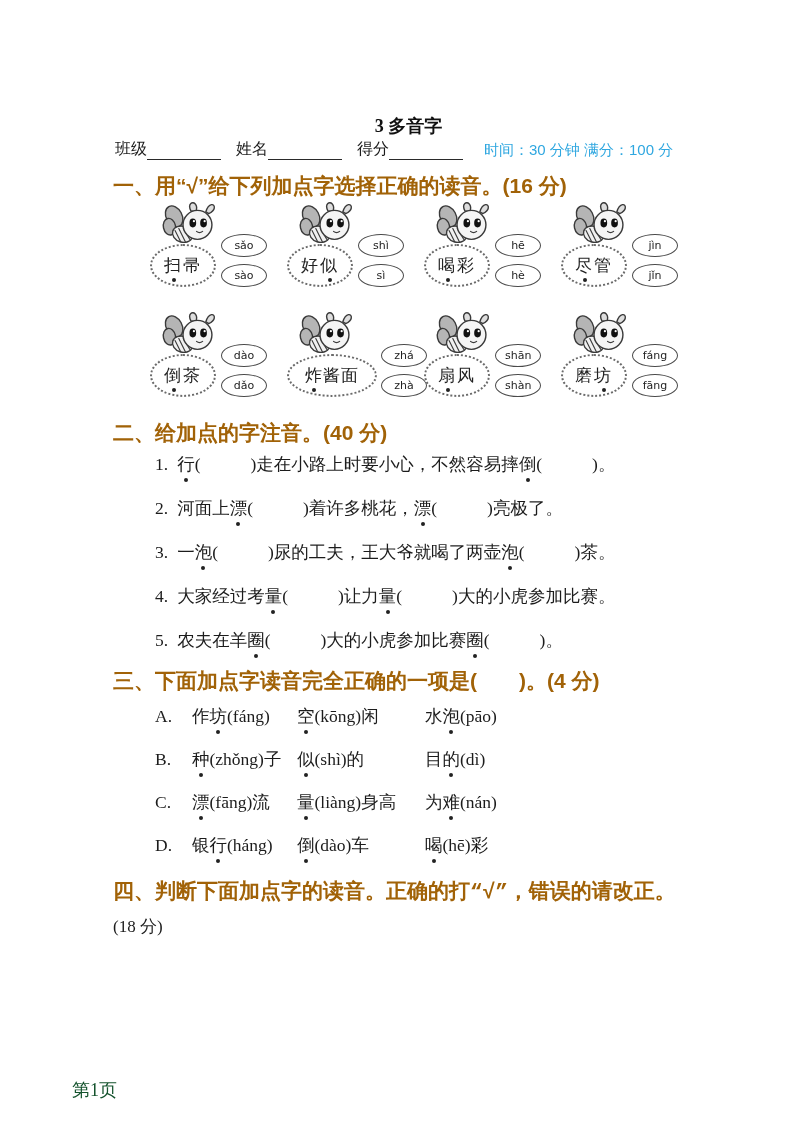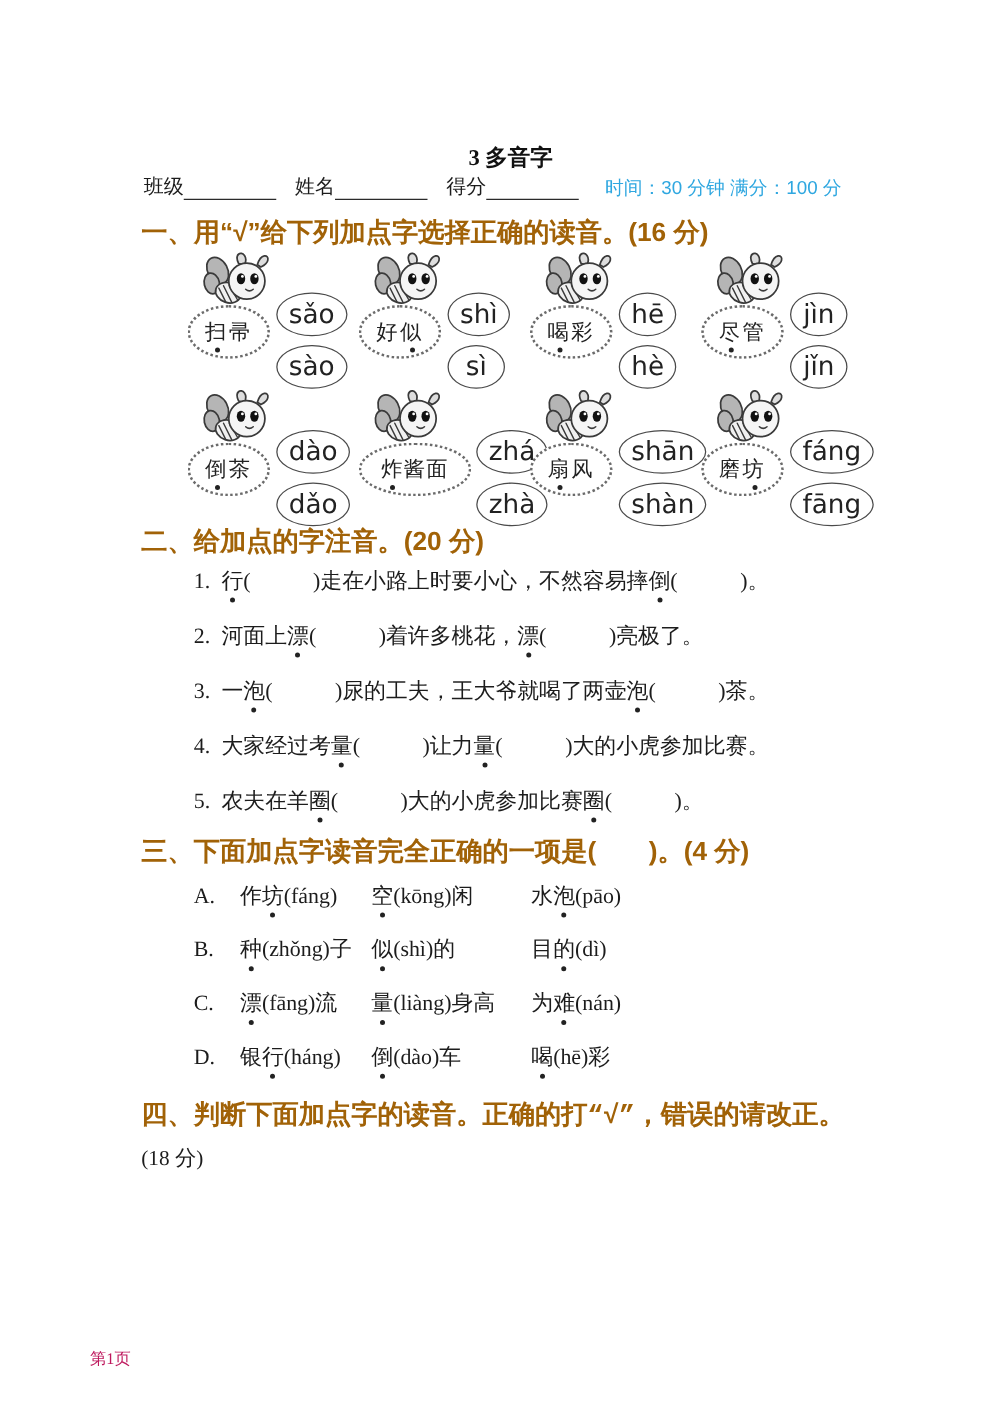--- a/index.html
+++ b/index.html
@@ -53,21 +53,21 @@
   .word-oval.wide{min-width:90px;letter-spacing:1px;}
   .opts{
     position:absolute;top:33px;left:71px;
     display:flex;flex-direction:column;gap:7px;align-items:flex-start;
   }
   .opts.wide{left:94px;}
   .opt{
     display:inline-block;box-sizing:border-box;min-width:46px;
     border:1.5px solid #4a4a4a;border-radius:50%;
     padding:4px 9px;text-align:center;line-height:1.2;
-    font-size:21px;color:#222;background:#fff;
+    font-size:11px;color:#222;background:#fff;
     font-family:"DejaVu Sans","Liberation Sans",sans-serif;
   }
   
   .dotchar{position:relative;display:inline-block;}
   .dotchar::after{
     content:"";position:absolute;left:50%;bottom:-5px;transform:translateX(-50%);
     width:4px;height:4px;border-radius:50%;background:#222;
   }
   
   .s2-items{position:absolute;top:451px;left:155px;width:535px;font-size:17.5px;color:#1c1c1c;}
@@ -75,21 +75,21 @@
   .num{margin-right:9px;}
   .gap{display:inline-block;width:50px;}
   
   .s3-options{position:absolute;top:703px;left:155px;width:535px;font-size:17.5px;color:#1c1c1c;}
   .s3-row{display:flex;margin-bottom:17px;line-height:26px;white-space:nowrap;}
   .s3-letter{flex:none;width:37px;}
   .s3-p1{flex:none;width:105px;}
   .s3-p2{flex:none;width:128px;}
   .s3-p3{flex:none;}
   
-  .footer{position:absolute;top:1078px;left:72px;font-size:13px;color:#be185d;}
+  .footer{position:absolute;top:1078px;left:72px;font-size:18px;color:#14532d;}
 </style>
 </head>
 <body>
 
 <div class="sheet">
 
   <h1 class="title">3 多音字</h1>
 
   <div class="header-line">
     <span class="hl">班级</span>
@@ -334,21 +334,21 @@
             <span class="dotchar">坊</span>
           </span>
     <span class="opts">
             <span class="opt">fáng</span>
             <span class="opt">fāng</span>
           </span>
   </div>
 </div>
   </div>
 
-  <div class="sec-heading s2h">二、给加点的字注音。(20 分)</div>
+  <div class="sec-heading s2h">二、给加点的字注音。(40 分)</div>
   <div class="s2-items">
       <div class="s2-item"><span class="num">1.</span><span class="dotchar">行</span><span>(</span><span class="gap"></span><span>)走在小路上时要小心，不然容易摔</span><span class="dotchar">倒</span><span>(</span><span class="gap"></span><span>)。</span></div>
       <div class="s2-item"><span class="num">2.</span><span>河面上</span><span class="dotchar">漂</span><span>(</span><span class="gap"></span><span>)着许多桃花，</span><span class="dotchar">漂</span><span>(</span><span class="gap"></span><span>)亮极了。</span></div>
       <div class="s2-item"><span class="num">3.</span><span>一</span><span class="dotchar">泡</span><span>(</span><span class="gap"></span><span>)尿的工夫，王大爷就喝了两壶</span><span class="dotchar">泡</span><span>(</span><span class="gap"></span><span>)茶。</span></div>
       <div class="s2-item"><span class="num">4.</span><span>大家经过考</span><span class="dotchar">量</span><span>(</span><span class="gap"></span><span>)让力</span><span class="dotchar">量</span><span>(</span><span class="gap"></span><span>)大的小虎参加比赛。</span></div>
       <div class="s2-item"><span class="num">5.</span><span>农夫在羊</span><span class="dotchar">圈</span><span>(</span><span class="gap"></span><span>)大的小虎参加比赛</span><span class="dotchar">圈</span><span>(</span><span class="gap"></span><span>)。</span></div>
     </div>
 
   <div class="sec-heading s3h">三、下面加点字读音完全正确的一项是(　　)。(4 分)</div>
   <div class="s3-options">

